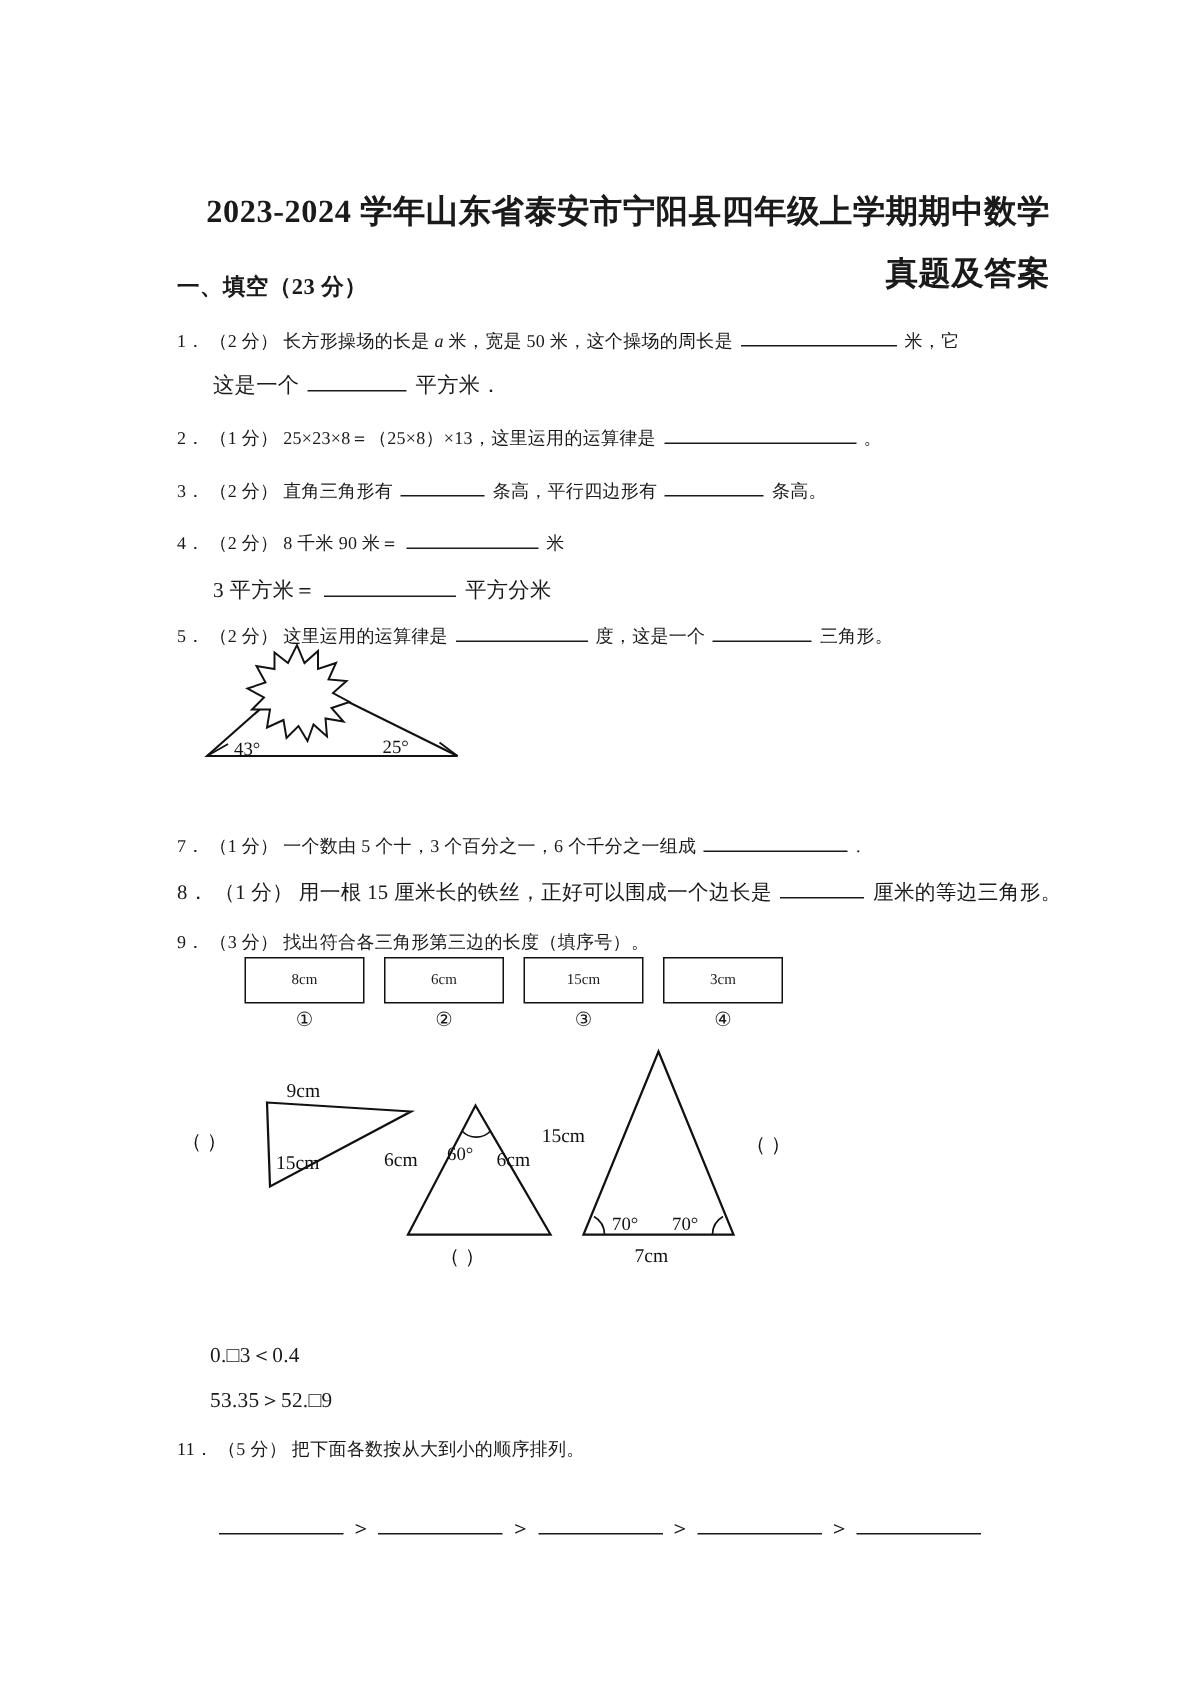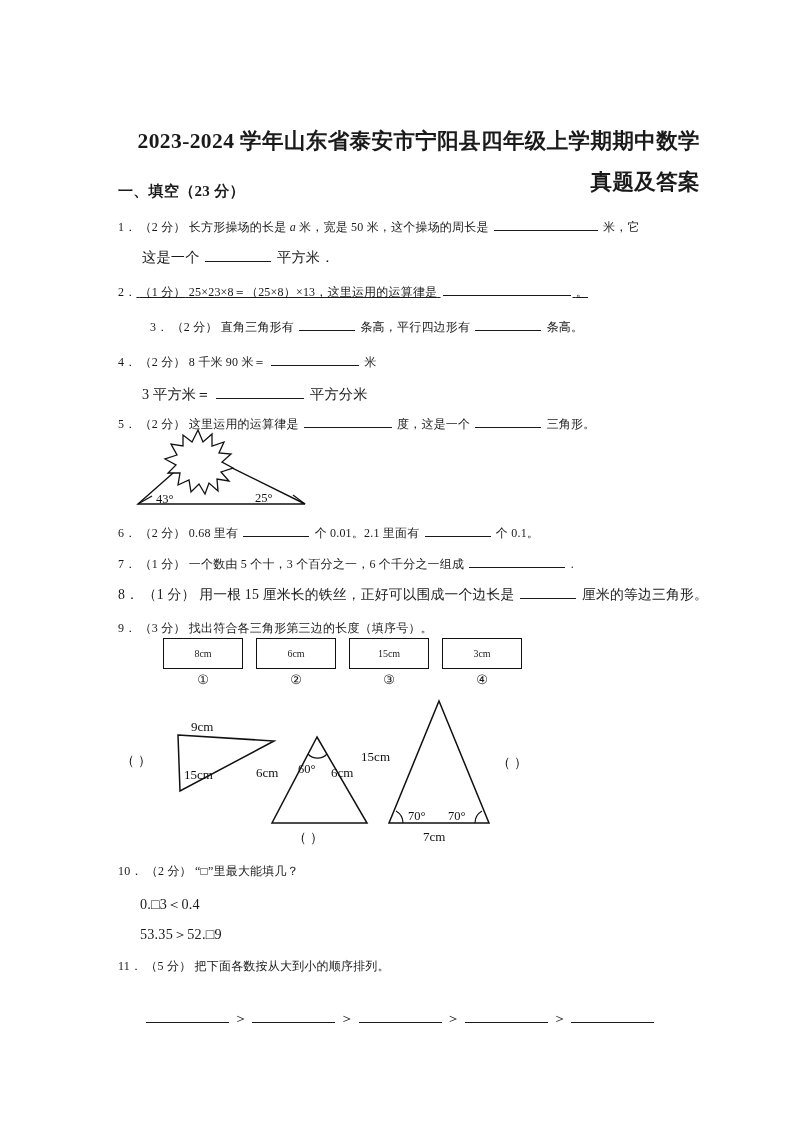--- a/index.html
+++ b/index.html
@@ -162,29 +162,29 @@
     <span> 米，宽是 50 米，这个操场的周长是</span>
     <span class="blank b-xl"></span>
     <span>米，它</span>
   </div>
   <div class="indent" style="left:142px; top:242px;">
     <span>这是一个</span>
     <span class="blank b-md"></span>
     <span>平方米．</span>
   </div>
 
-  <div class="q" style="left:118px; top:277px;text-decoration:underline;">
+  <div class="q" style="left:118px; top:277px;">
     <span class="q-num">2．</span>
     <span>（1 分）</span>
     <span>25×23×8＝（25×8）×13，这里运用的运算律是</span>
     <span class="blank b-xl" style="width:128px;"></span>
     <span>。</span>
   </div>
 
-  <div class="q" style="left:118px; top:312px;margin-left:32px;">
+  <div class="q" style="left:118px; top:312px;">
     <span class="q-num">3．</span>
     <span>（2 分）</span>
     <span>直角三角形有</span>
     <span class="blank b-sm"></span>
     <span>条高，平行四边形有</span>
     <span class="blank b-md"></span>
     <span>条高。</span>
   </div>
 
   <div class="q" style="left:118px; top:347px;">
@@ -217,29 +217,20 @@
 
       <path d="M 8 76 L 22 68" fill="none" stroke="#111" stroke-width="1.2"></path>
       <path d="M 175 76 L 163 67" fill="none" stroke="#111" stroke-width="1.2"></path>
 
       <polygon fill="#ffffff" stroke="#111" stroke-width="1.3" points="68,2 73,14 82,6 82,18 94,14 89,25 101,26 92,34 103,40 91,44 99,53 87,51 88,63 79,55 75,66 69,56 61,64 59,52 48,57 50,45 38,45 46,37 35,31 47,27 41,16 53,18 53,7 62,14"></polygon>
       <text x="26" y="75" font-size="12.5">43°</text>
       <text x="125" y="74" font-size="12.5">25°</text>
     </svg>
   </div>
 
-  <div class="q" style="left:118px; top:518px;">
-    <span class="q-num">6．</span>
-    <span>（2 分）</span>
-    <span>0.68 里有</span>
-    <span class="blank b-md"></span>
-    <span>个 0.01。2.1 里面有</span>
-    <span class="blank b-md"></span>
-    <span>个 0.1。</span>
-  </div>
 
   <div class="q" style="left:118px; top:549px;">
     <span class="q-num">7．</span>
     <span>（1 分）</span>
     <span>一个数由 5 个十，3 个百分之一，6 个千分之一组成</span>
     <span class="blank b-lg" style="width:96px;"></span>
     <span>.</span>
   </div>
 
   <div class="q" style="left:118px; top:580px; font-size:13.8px;">
@@ -300,25 +291,20 @@
         <path d="M 357 128 A 14 14 0 0 1 364 116" fill="none" stroke="#111" stroke-width="1.1"></path>
         <text x="272" y="66" font-size="13" text-anchor="end">15cm</text>
         <text x="290" y="125" font-size="12.5">70°</text>
         <text x="330" y="125" font-size="12.5">70°</text>
         <text x="305" y="146" font-size="13">7cm</text>
         <text x="379" y="72" font-size="13.5">（    ）</text>
       </g>
     </svg>
   </div>
 
-  <div class="q" style="left:118px; top:856px;">
-    <span class="q-num">10．</span>
-    <span>（2 分）</span>
-    <span>“□”里最大能填几？</span>
-  </div>
   <div class="indent" style="left:140px; top:889px;">0.□3＜0.4</div>
   <div class="indent" style="left:140px; top:919px;">53.35＞52.□9</div>
 
   <div class="q" style="left:118px; top:951px;">
     <span class="q-num">11．</span>
     <span>（5 分）</span>
     <span>把下面各数按从大到小的顺序排列。</span>
   </div>
 
   <div class="ans-row">

